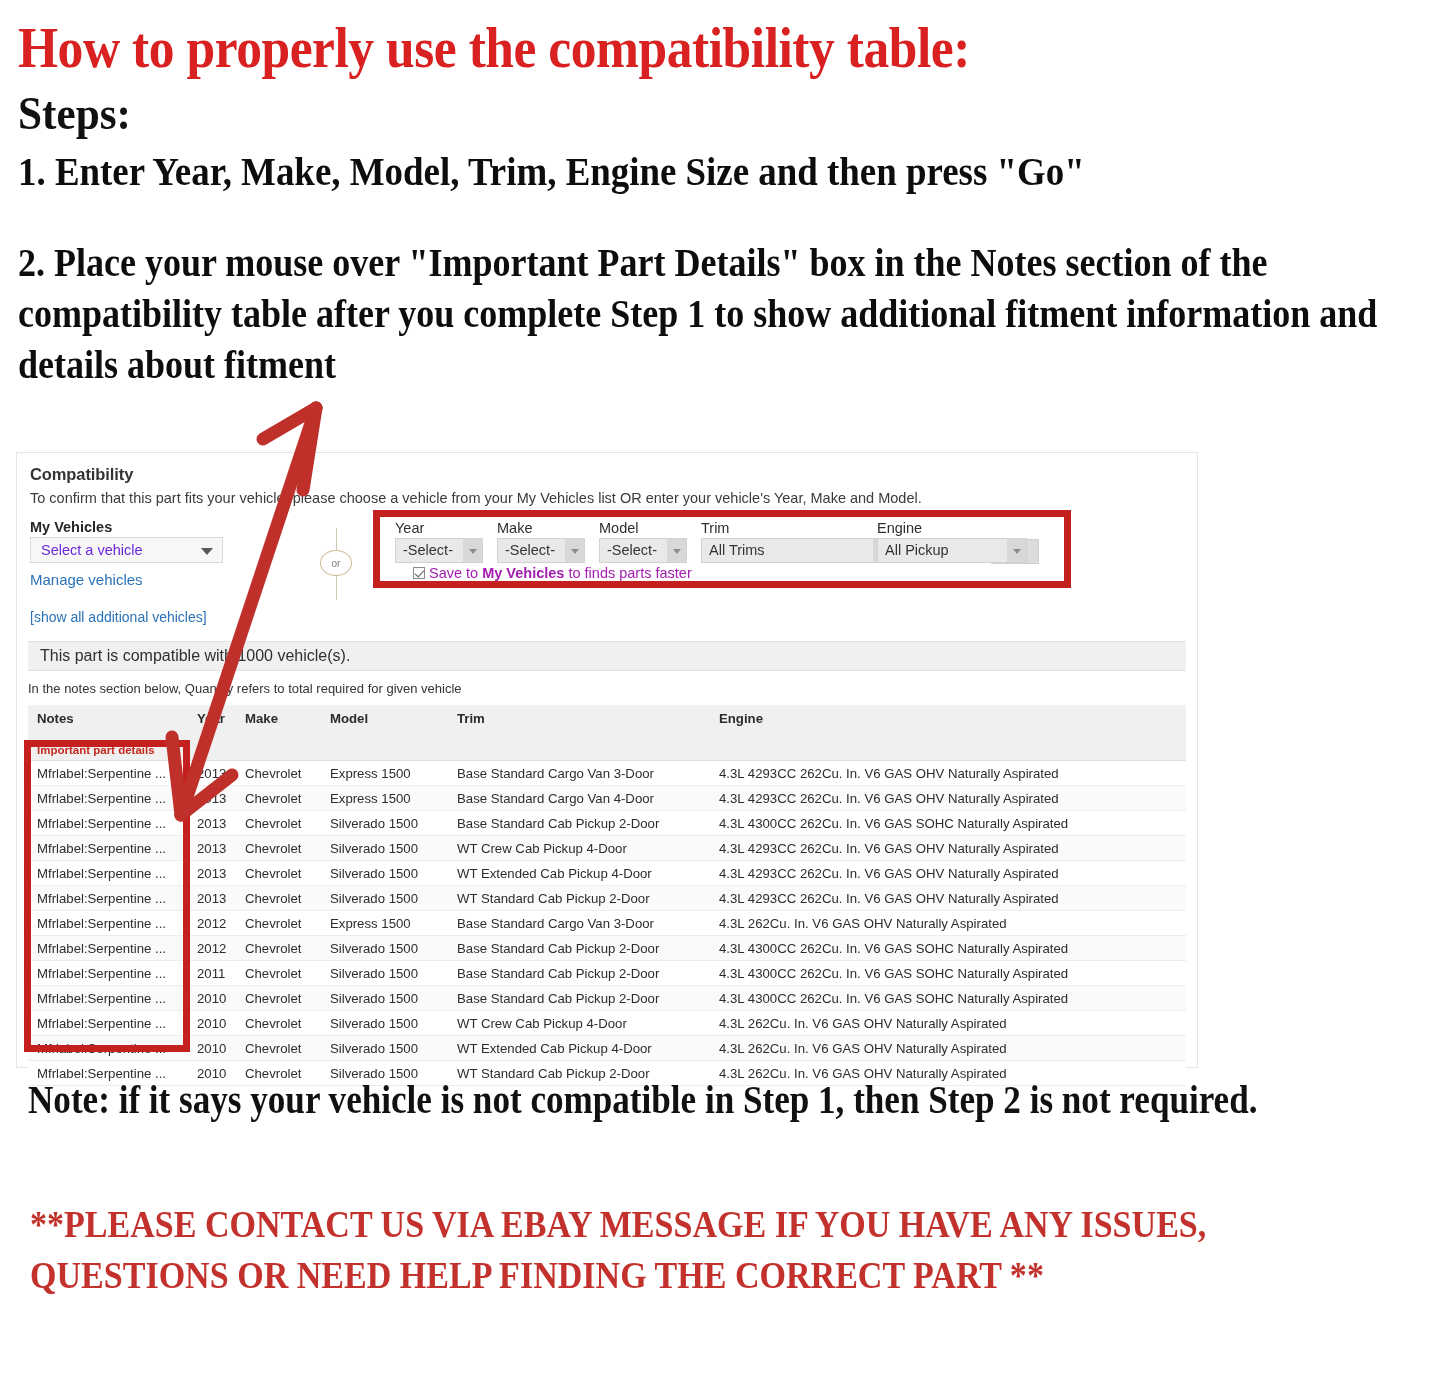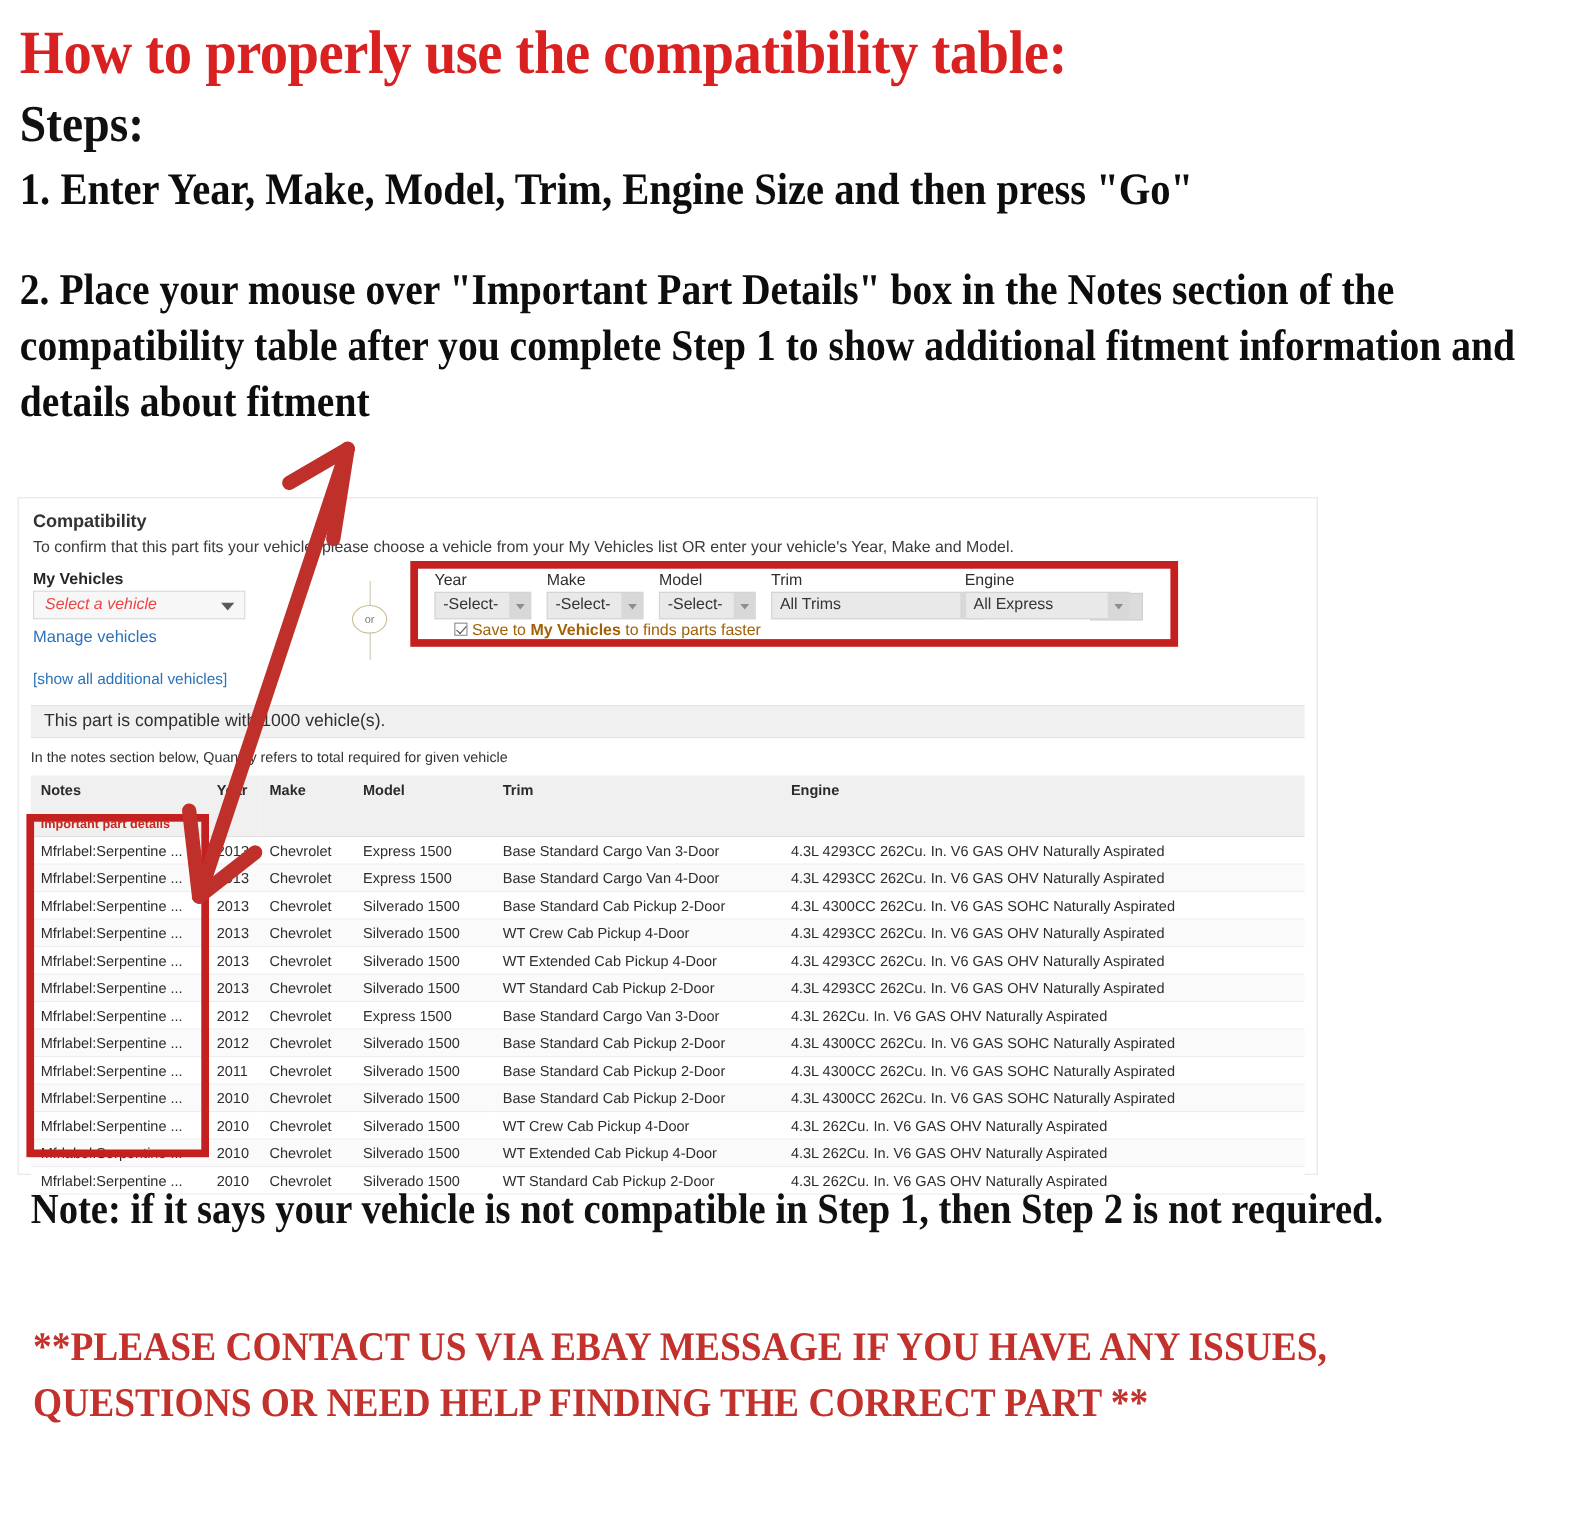--- a/index.html
+++ b/index.html
@@ -122,22 +122,21 @@
     height: 26px;
     border: 1px solid #d9d9d9;
     background: #f7f7f7;
     box-sizing: border-box;
   }
   .myv-select .val {
     position: absolute;
     left: 10px;
     top: 4px;
     font-size: 14.5px;
-    color: #ef4444;
-    font-style: italic;
+    color: #6d28d9;
   }
   .myv-select .caret {
     position: absolute;
     right: 9px;
     top: 10px;
     width: 0; height: 0;
     border-left: 6px solid transparent;
     border-right: 6px solid transparent;
     border-top: 7px solid #595959;
   }
@@ -262,21 +261,21 @@
     text-align: center;
     font-size: 14.5px;
     color: #4c4c4c;
     line-height: 23px;
   }
   .saverow {
     position: absolute;
     left: 413px;
     top: 565px;
     font-size: 14.5px;
-    color: #a16207;
+    color: #a21caf;
     white-space: nowrap;
     z-index: 6;
   }
   .cbx {
     display: inline-block;
     width: 12px;
     height: 12px;
     border: 1px solid #8a8a8a;
     background: #fff;
     position: relative;
@@ -477,21 +476,21 @@
     <div class="field" style="left: 306px;">
       <span class="flabel">Trim</span>
       <div class="sel" style="width: 192px;">
         <span class="sval">All Trims</span>
         <span class="sarrow"></span>
       </div>
     </div>
     <div class="field" style="left: 482px;">
       <span class="flabel">Engine</span>
       <div class="sel" style="width: 150px;">
-        <span class="sval">All Express</span>
+        <span class="sval">All Pickup</span>
         <span class="sarrow"></span>
       </div>
     </div>
   </div>
 
 <div class="saverow">
   <span class="cbx"></span><span>Save to </span><b>My Vehicles</b><span> to finds parts faster</span>
 </div>
 
 <div class="red-box-form"></div>

